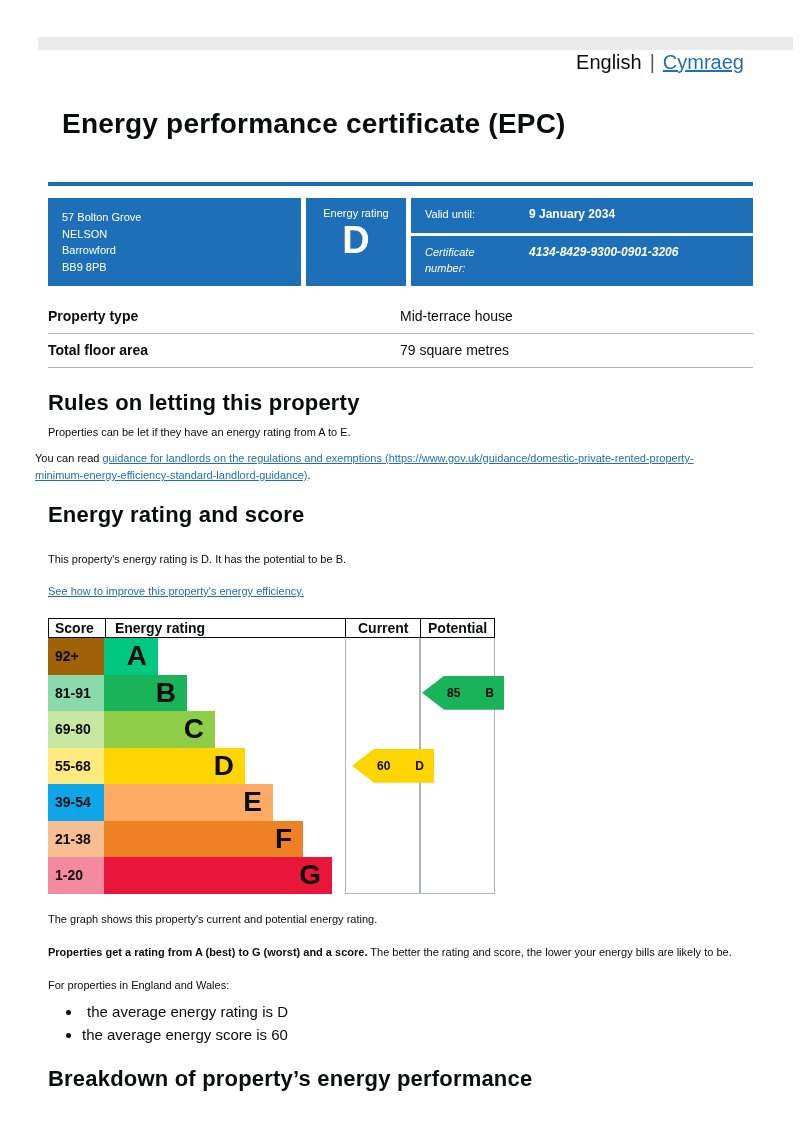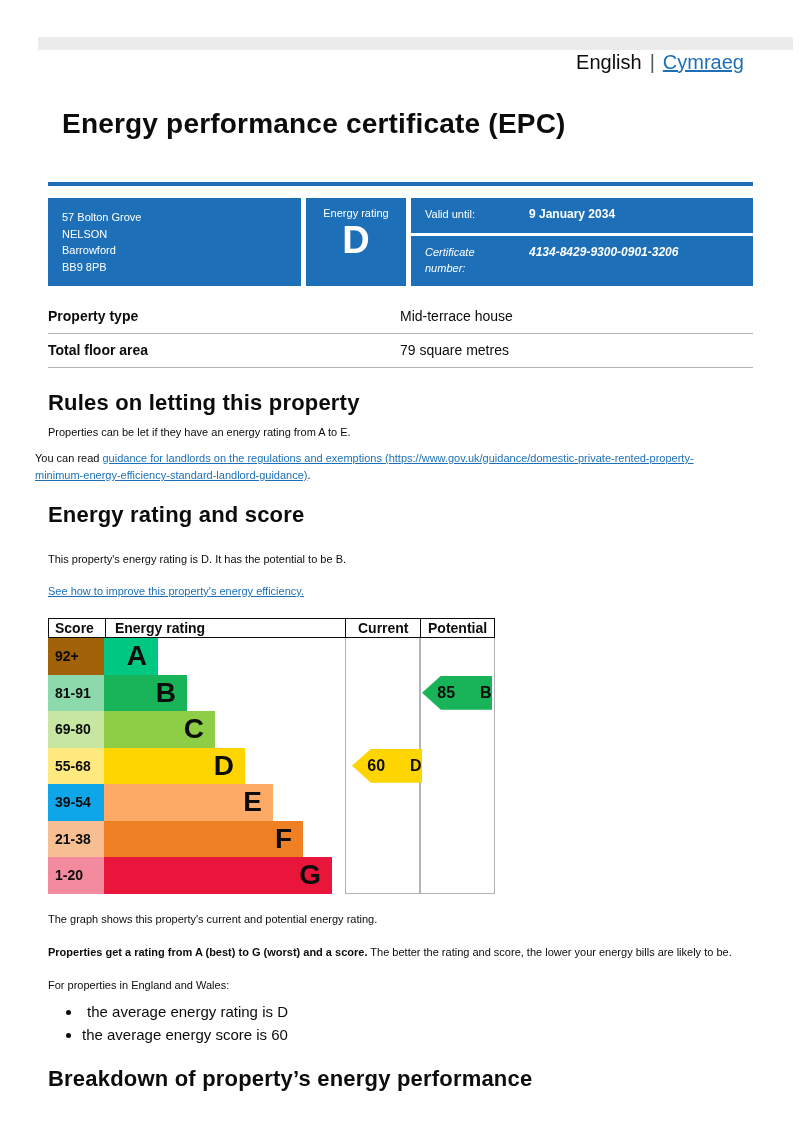--- a/index.html
+++ b/index.html
@@ -58,21 +58,21 @@
   .chart-header .hc { border-left: 1px solid #0b0c0c; display: flex; align-items: center; }
   .chart-header .hc:first-child { border-left: none; }
   .hc.score { width: 56px; padding-left: 6px; }
   .hc.rating { width: 241px; padding-left: 9px; }
   .hc.current { width: 75px; justify-content: center; }
   .hc.potential { width: 74px; justify-content: center; }
   .chart-bands { position: absolute; left: 0; top: 20px; z-index: 2; }
   .band-row { display: flex; height: 36.5px; }
   .band-score { width: 56px; font-size: 14px; font-weight: bold; padding-left: 7px; display: flex; align-items: center; }
   .band-bar { display: flex; align-items: center; justify-content: flex-end; padding-right: 11px; font-size: 28px; font-weight: bold; color: #0b0c0c; }
-  .arrow { position: absolute; height: 34px; width: 70px; z-index: 3; display: flex; align-items: center; justify-content: center; padding-left: 15px; gap: 25px; font-size: 16px; font-weight: bold; clip-path: polygon(0 50%, 27% 0, 100% 0, 100% 100%, 27% 100%); }
+  .arrow { position: absolute; height: 34px; width: 82px; z-index: 3; display: flex; align-items: center; justify-content: center; padding-left: 15px; gap: 25px; font-size: 12px; font-weight: bold; clip-path: polygon(0 50%, 27% 0, 100% 0, 100% 100%, 27% 100%); }
   .arrow-current { left: 304px; }
   .arrow-potential { left: 374px; }
 
   
   .caption { left: 48px; top: 911px; }
   .rating-note { left: 48px; top: 944px; width: 700px; }
   .rating-note b { font-weight: bold; }
   .ew { left: 48px; top: 977px; }
   .bullets { left: 48px; top: 1002px; font-size: 15px; text-align: right; }
   .bullets ul { margin: 0; padding-left: 34px; }

